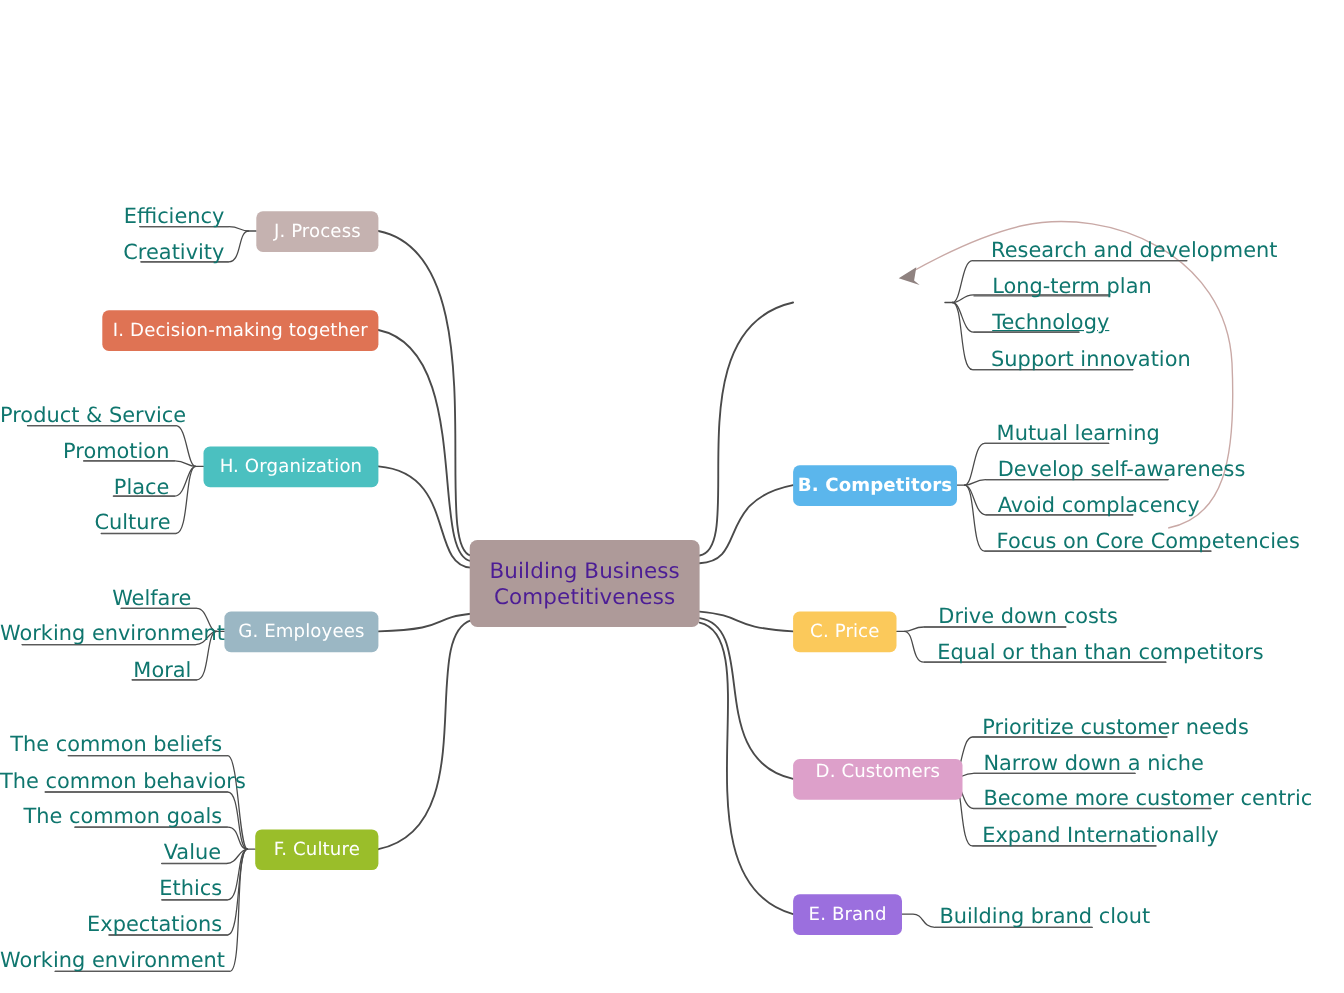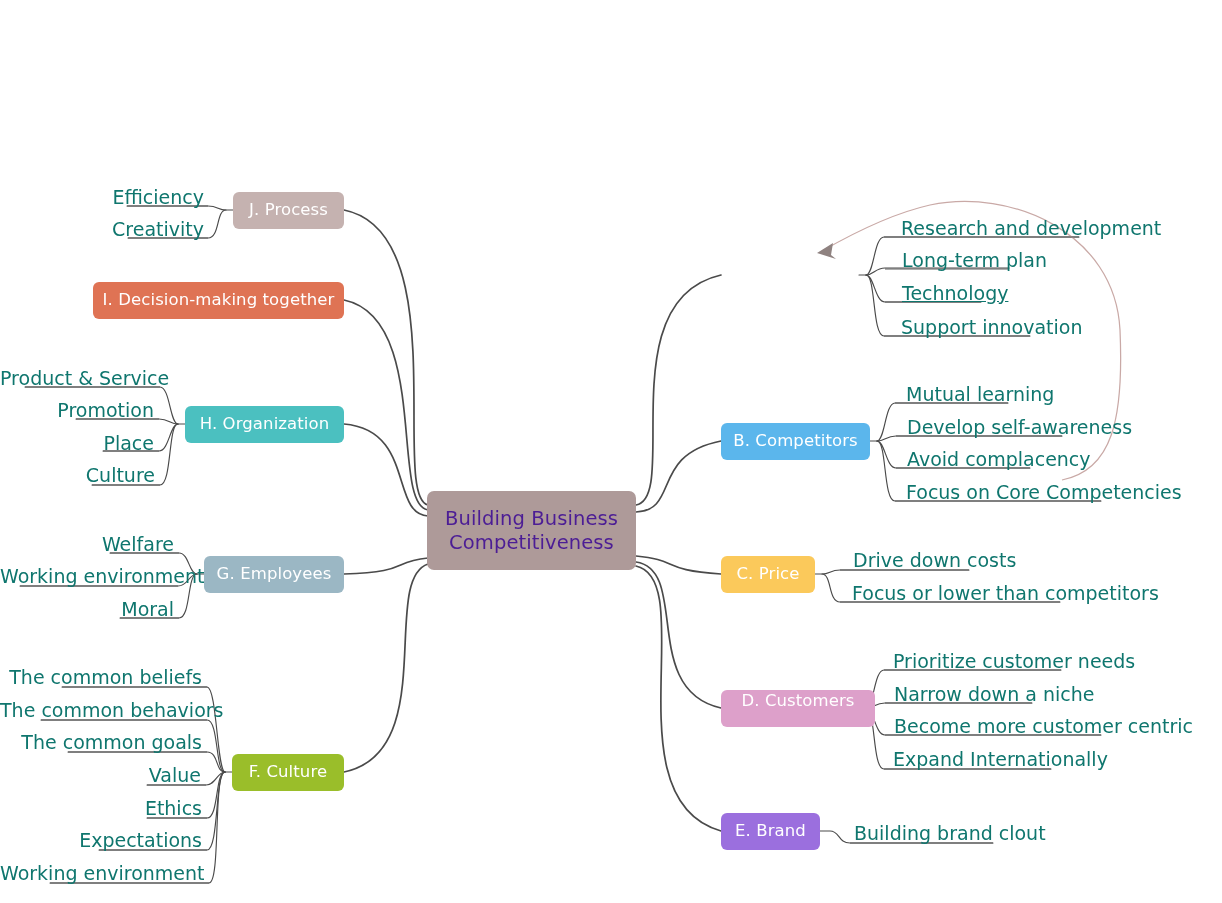--- a/index.html
+++ b/index.html
@@ -195,21 +195,21 @@
   </svg>
 
   <div class="node central" style="left: 427px; top: 491px; width: 209px; height: 79px; background: rgb(174, 154, 153); color: #4c1d95;">
     <div>
       <span>Building Business</span><br>
       <span>Competitiveness</span>
     </div>
   </div>
 
 
-  <div class="node main" style="left: 721px; top: 423px; width: 149px; height: 37px; background: rgb(91, 182, 236);">
+  <div class="node main" style="left: 721px; top: 423px; width: 149px; height: 37px; background: rgb(91, 182, 236); font-weight: bold;">
     <span>B. Competitors</span>
   </div>
 
   <div class="node main" style="left: 721px; top: 556px; width: 94px; height: 37px; background: rgb(251, 201, 91);">
     <span>C. Price</span>
   </div>
 
   <div class="node main" style="left: 721px; top: 690px; width: 154px; height: 37px; background: rgb(221, 160, 202); align-items: flex-end;">
     <span>D. Customers</span>
   </div>
@@ -261,21 +261,21 @@
     <span>Avoid complacency</span>
   </div>
   <div class="subtopic right" style="left:906px; top:483px;">
     <span>Focus on Core Competencies</span>
   </div>
 
   <div class="subtopic right" style="left:853px; top:551px;">
     <span>Drive down costs</span>
   </div>
   <div class="subtopic right" style="left:852px; top:584px;">
-    <span>Focus or lower than competitors</span>
+    <span>Equal or than than competitors</span>
   </div>
 
   <div class="subtopic right" style="left:893px; top:652px;">
     <span>Prioritize customer needs</span>
   </div>
   <div class="subtopic right" style="left:894px; top:685px;">
     <span>Narrow down a niche</span>
   </div>
   <div class="subtopic right" style="left:894px; top:717px;">
     <span>Become more customer centric</span>

